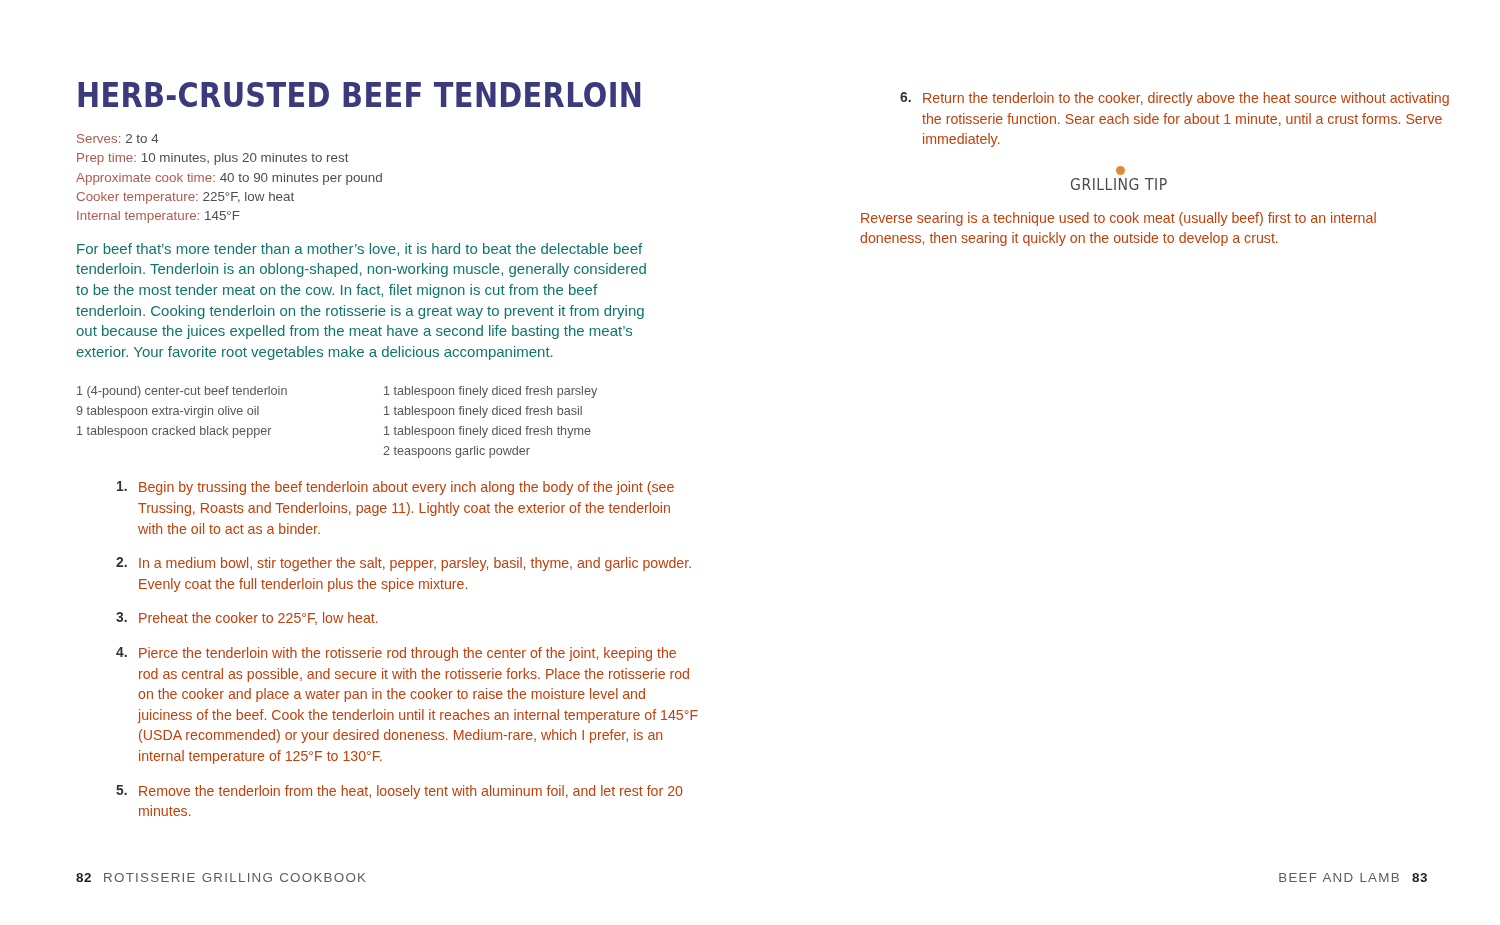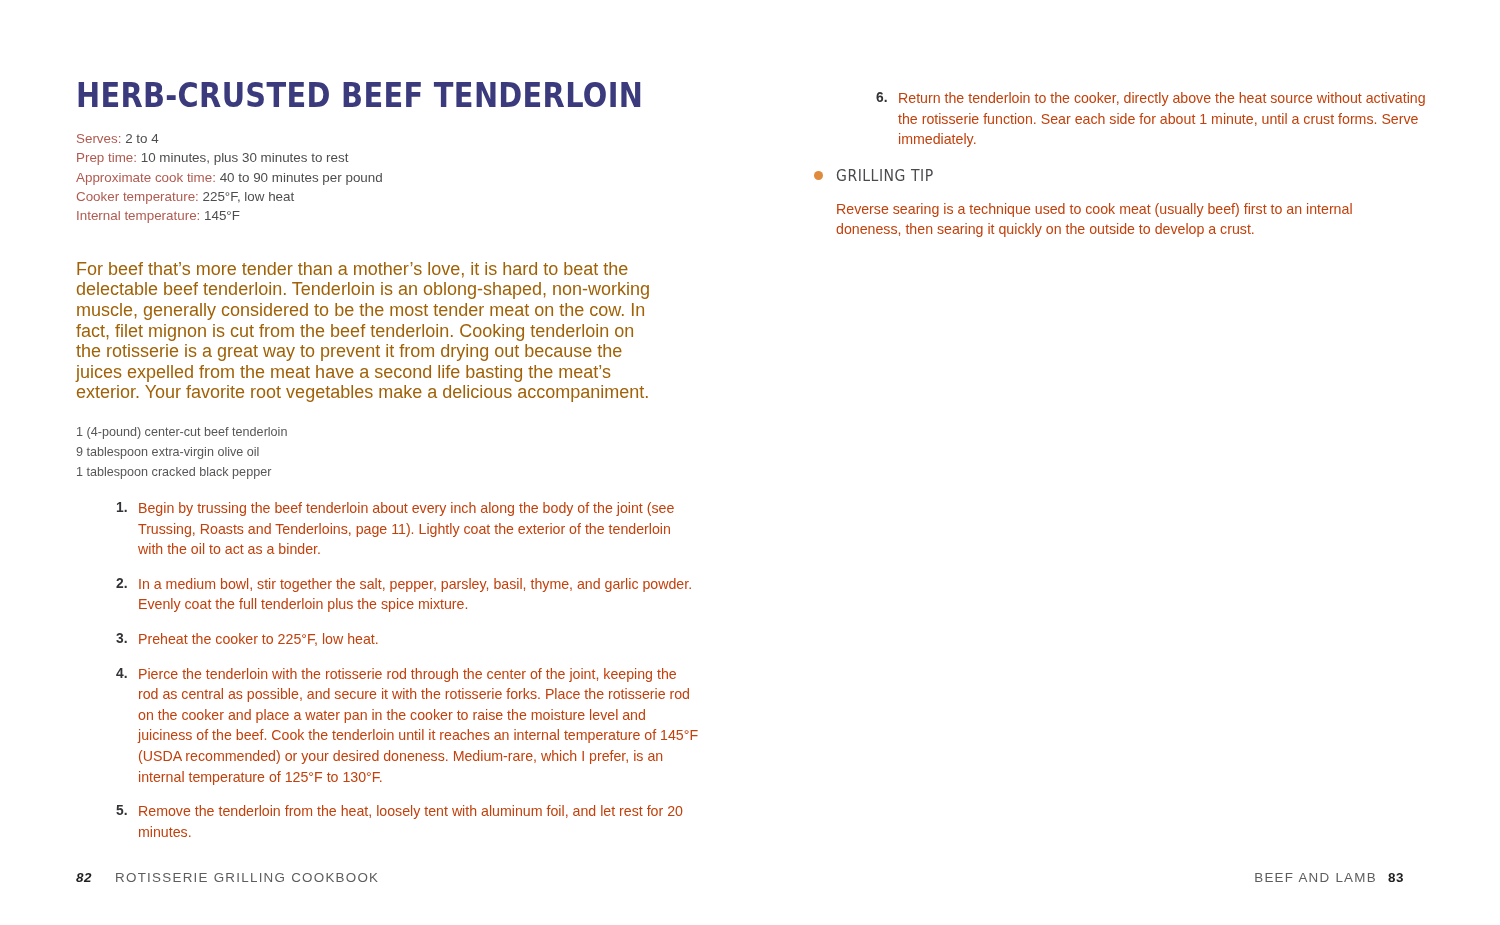--- a/index.html
+++ b/index.html
@@ -12,20 +12,21 @@
     height: 925px;
     font-family: "Liberation Sans", sans-serif;
     color: #3b3b3b;
     overflow: hidden;
   }
   .spread {
     position: relative;
     width: 1500px;
     height: 925px;
     display: flex;
+    gap: 24px;
   }
   .page {
     position: relative;
     width: 750px;
     height: 925px;
     box-sizing: border-box;
   }
   .page-left  { padding: 0 90px 0 76px; }
   .page-right { padding: 0 96px 0 86px; }
 
@@ -56,24 +57,24 @@
     color: #4a4a4a;
   }
   .meta-label {
     font-weight: normal;
     color: #b05a50;
   }
   .meta-value { color: #4d4d4d; }
 
   
   .intro {
-    margin: 33px 0 0 0;
-    font-size: 18px;
-    line-height: 20.6px;
-    color: #a16207;
+    margin: 13px 0 0 0;
+    font-size: 15px;
+    line-height: 20.6px;
+    color: #0f766e;
     width: 580px;
     text-align: left;
   }
 
   
   .ingredients {
     margin-top: 19px;
     display: flex;
     width: 582px;
   }
@@ -112,20 +113,21 @@
     color: #c2410c;
   }
 
   
   .steps-right { margin-top: 0; padding-top: 88px; width: 556px; }
   .tip-block { width: 556px; margin-top: 6px; }
   .tip-heading-row {
     display: flex;
     align-items: center;
     margin-left: -22px;
+    flex-direction: column;
   }
   .tip-dot {
     width: 9px;
     height: 9px;
     border-radius: 50%;
     background: #e08a3c;
     flex: 0 0 auto;
     margin-right: 13px;
   }
   .tip-heading {
@@ -154,58 +156,64 @@
     color: #5d5d60;
     white-space: nowrap;
   }
   .footer-left  { left: 76px; }
   .footer-right { right: 96px; }
   .folio {
     font-weight: bold;
     color: #1f1f22;
     letter-spacing: 0.6px;
   }
-  .footer-left .folio  { margin-right: 23px; font-style: italic; }
+  .footer-left .folio  { margin-right: 11px; }
   .footer-right .folio { margin-left: 11px; }
 </style>
 </head>
 <body>
 
 <div class="spread">
 
   <div class="page page-left">
 
     <h1 class="recipe-title">HERB-CRUSTED BEEF TENDERLOIN</h1>
 
     <ul class="meta-list">
       <li class="meta-row">
         <span class="meta-label">Serves:</span><span class="meta-value"> 2 to 4</span>
       </li>
       <li class="meta-row">
-        <span class="meta-label">Prep time:</span><span class="meta-value"> 10 minutes, plus 30 minutes to rest</span>
+        <span class="meta-label">Prep time:</span><span class="meta-value"> 10 minutes, plus 20 minutes to rest</span>
       </li>
       <li class="meta-row">
         <span class="meta-label">Approximate cook time:</span><span class="meta-value"> 40 to 90 minutes per pound</span>
       </li>
       <li class="meta-row">
         <span class="meta-label">Cooker temperature:</span><span class="meta-value"> 225°F, low heat</span>
       </li>
       <li class="meta-row">
         <span class="meta-label">Internal temperature:</span><span class="meta-value"> 145°F</span>
       </li>
     </ul>
 
     <p class="intro">For beef that’s more tender than a mother’s love, it is hard to beat the delectable beef tenderloin. Tenderloin is an oblong-shaped, non-working muscle, generally considered to be the most tender meat on the cow. In fact, filet mignon is cut from the beef tenderloin. Cooking tenderloin on the rotisserie is a great way to prevent it from drying out because the juices expelled from the meat have a second life basting the meat’s exterior. Your favorite root vegetables make a delicious accompaniment.</p>
 
     <div class="ingredients">
       <div class="ing-col">
         <div class="ing-item">1 (4-pound) center-cut beef tenderloin</div>
         <div class="ing-item">9 tablespoon extra-virgin olive oil</div>
         <div class="ing-item">1 tablespoon cracked black pepper</div>
       </div>
+      <div class="ing-col ing-col-2">
+        <div class="ing-item">1 tablespoon finely diced fresh parsley</div>
+        <div class="ing-item">1 tablespoon finely diced fresh basil</div>
+        <div class="ing-item">1 tablespoon finely diced fresh thyme</div>
+        <div class="ing-item">2 teaspoons garlic powder</div>
+      </div>
     </div>
 
     <ol class="steps">
       <li class="step">
         <span class="step-num">1.</span>
         <span class="step-text">Begin by trussing the beef tenderloin about every inch along the body of the joint (see Trussing, Roasts and Tenderloins, page 11). Lightly coat the exterior of the tenderloin with the oil to act as a binder.</span>
       </li>
       <li class="step">
         <span class="step-num">2.</span>
         <span class="step-text">In a medium bowl, stir together the salt, pepper, parsley, basil, thyme, and garlic powder. Evenly coat the full tenderloin plus the spice mixture.</span>

